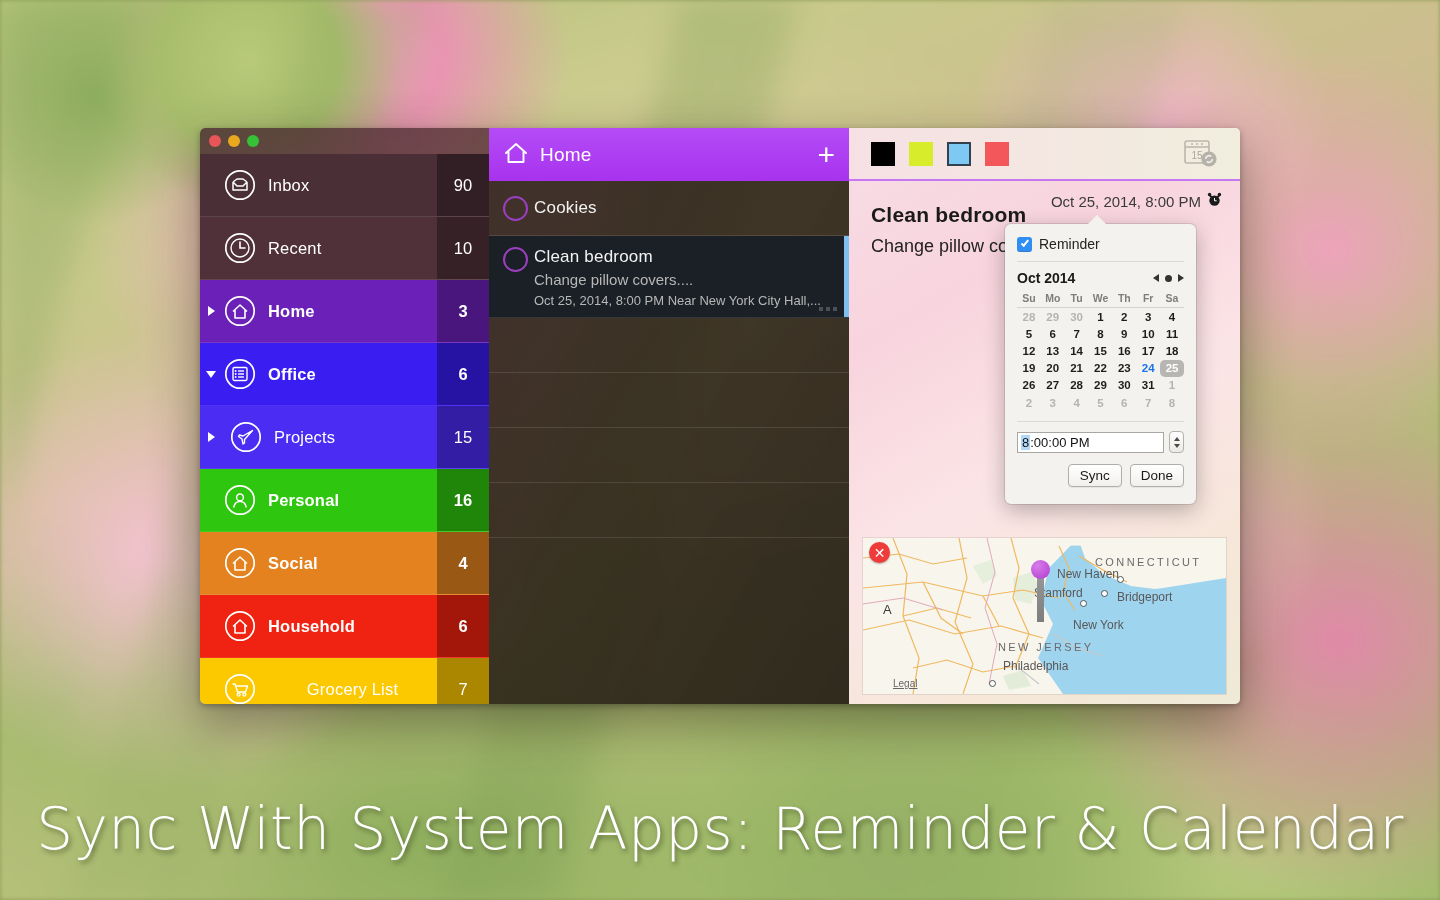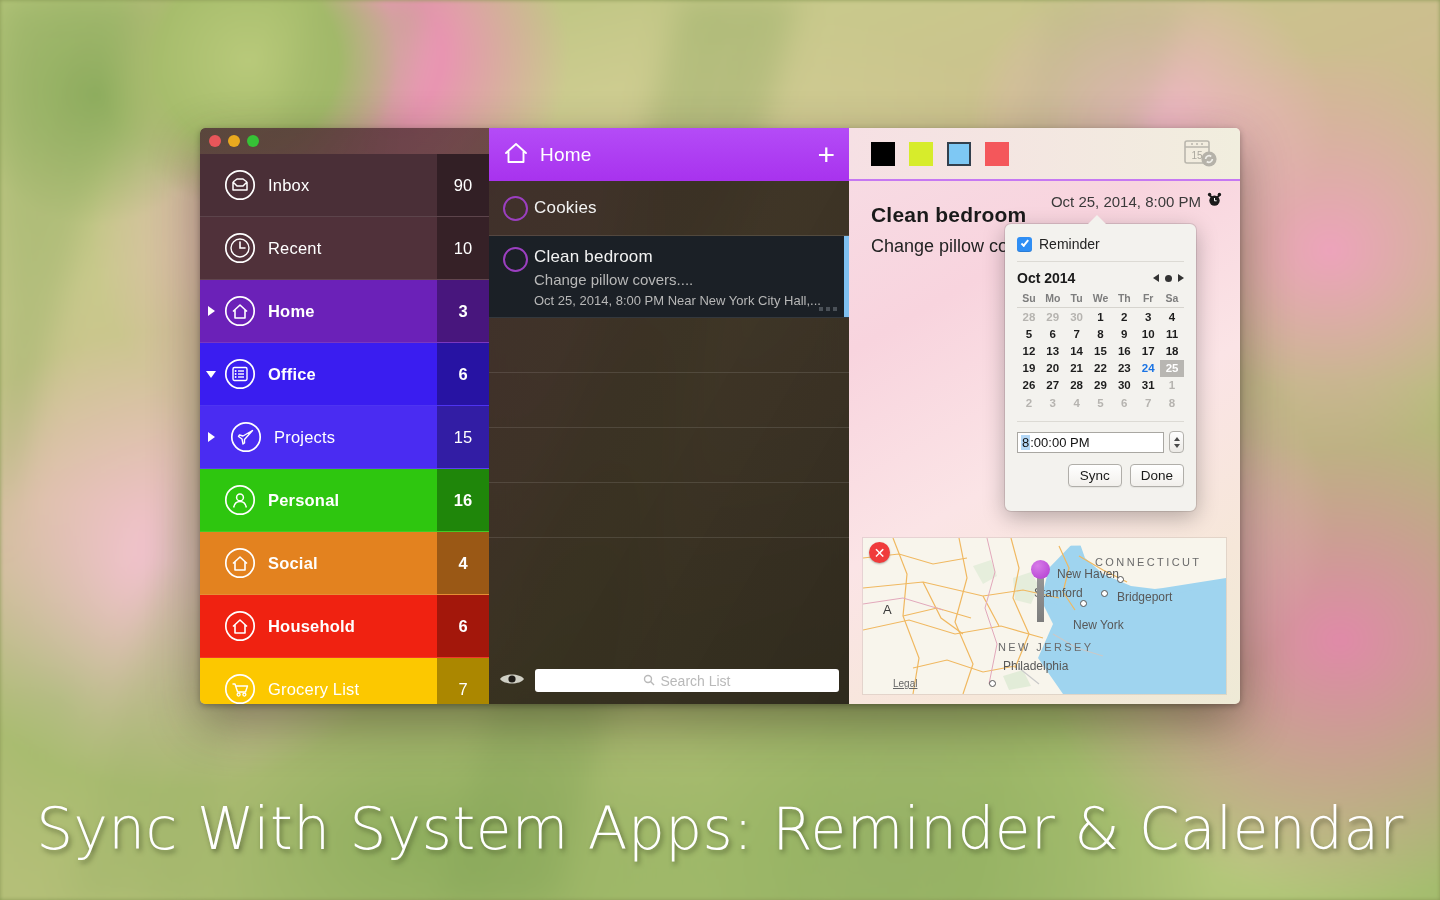--- a/index.html
+++ b/index.html
@@ -249,21 +249,21 @@
     z-index: 6;
   }
   #popover {
     position: absolute;
     left: 156px; top: 96px;
     width: 191px;
     background: #f3f2ee;
     border-radius: 6px;
     box-shadow: 0 6px 22px rgba(0,0,0,.28), 0 0 0 1px rgba(0,0,0,.10);
     z-index: 5;
-    padding: 10px 12px 24px;
+    padding: 10px 12px 17px;
   }
   #popover::before {
     content: ""; position: absolute; top: -9px; left: 82px;
     border-left: 10px solid transparent; border-right: 10px solid transparent;
     border-bottom: 10px solid #f3f2ee;
   }
   #rem-row { display: flex; align-items: center; gap: 7px; padding: 2px 0 9px; border-bottom: 1px solid #dcdad4; }
   #rem-check {
     width: 15px; height: 15px; border-radius: 3px; background: #2f8ef4;
     display: flex; align-items: center; justify-content: center;
@@ -284,21 +284,21 @@
     font-size: 10.5px; color: #7d7d7d; font-weight: bold;
     padding: 1px 0 3px; text-align: center;
   }
   #cal-grid thead { border-bottom: 1px solid #d6d4ce; }
   #cal-grid td {
     font-size: 11.5px; color: #1d1d1d; font-weight: bold;
     text-align: center; padding: 2.6px 0; width: 14.28%;
   }
   #cal-grid td.dim { color: #b6b4b0; }
   #cal-grid td.today { color: #1b74e4; }
-  #cal-grid td.sel { background: #b8b6b2; color: #fff; border-radius: 0; }
+  #cal-grid td.sel { background: #b8b6b2; color: #fff; border-radius: 5px; }
 
   #time-row { display: flex; align-items: center; gap: 5px; margin-top: 10px; padding-top: 9px; border-top: 1px solid #dcdad4; }
   #time-field {
     flex: 1; height: 21px; background: #fff;
     border: 1px solid #a9a7a2;
     display: flex; align-items: center; padding: 0 3px;
     font-size: 13px; color: #111;
   }
   #time-hh { background: #b4d8f7; padding: 0 1px; }
   #stepper {
@@ -418,21 +418,21 @@
         </div>
         <div class="side-row" style="background: rgb(240, 34, 17);">
           <span class="disc"></span>
           <span class="side-icon"><svg width="32" height="32" viewBox="0 0 32 32">
               <circle cx="16" cy="16" r="14.2" fill="none" stroke="#fff" stroke-width="1.7"></circle>
               <path d="M9 16.5 L16 10 L23 16.5 M11 15 V23 H21 V15" fill="none" stroke="#fff" stroke-width="1.6" stroke-linejoin="round"></path>
             </svg></span>
           <span class="side-label bold">Household</span>
           <span class="side-count bold">6</span>
         </div>
-        <div class="side-row" style="background: rgb(252, 200, 0);">
+        <div class="side-row" style="background: rgb(252, 200, 0); text-align: center;">
           <span class="disc"></span>
           <span class="side-icon"><svg width="32" height="32" viewBox="0 0 32 32">
               <circle cx="16" cy="16" r="14.2" fill="none" stroke="#fff" stroke-width="1.7"></circle>
               <path d="M8.5 11 H11 L13.6 19 H21.5 L23.5 13 H12" fill="none" stroke="#fff" stroke-width="1.4" stroke-linejoin="round"></path>
               <circle cx="14.6" cy="21.6" r="1.5" fill="none" stroke="#fff" stroke-width="1.3"></circle>
               <circle cx="20.4" cy="21.6" r="1.5" fill="none" stroke="#fff" stroke-width="1.3"></circle>
             </svg></span>
           <span class="side-label">Grocery List</span>
           <span class="side-count">7</span>
         </div>
@@ -473,37 +473,20 @@
             <i></i>
             <i></i>
           </span>
         </div>
         <div class="empty-row"></div>
         <div class="empty-row"></div>
         <div class="empty-row"></div>
         <div class="empty-row"></div>
       </div>
     <div id="list-spacer"></div>
-    <div id="list-footer">
-      <span>
-        <svg width="26" height="16" viewBox="0 0 26 16">
-            <path d="M1 8 C5 2 21 2 25 8 C21 14 5 14 1 8 Z" fill="#cfcfc4"></path>
-            <circle cx="13" cy="8" r="3.6" fill="#1e1b16"></circle>
-          </svg>
-      </span>
-      <div id="search-wrap">
-        <span>
-          <svg width="12" height="12" viewBox="0 0 12 12">
-              <circle cx="5" cy="5" r="3.5" fill="none" stroke="#b9b9b9" stroke-width="1.4"></circle>
-              <line x1="7.6" y1="7.6" x2="11" y2="11" stroke="#b9b9b9" stroke-width="1.4"></line>
-            </svg>
-        </span>
-        <span id="search-placeholder">Search List</span>
-      </div>
-    </div>
   </div>
 
   <div id="detail">
 
     <div id="detail-toolbar">
       <div id="swatches" style="display:flex;gap:14px">
           <span class="swatch" style="background: rgb(0, 0, 0);"></span>
           <span class="swatch" style="background: rgb(215, 236, 43);"></span>
           <span class="swatch sel" style="background: rgb(126, 200, 244);"></span>
           <span class="swatch" style="background: rgb(244, 87, 91);"></span>

